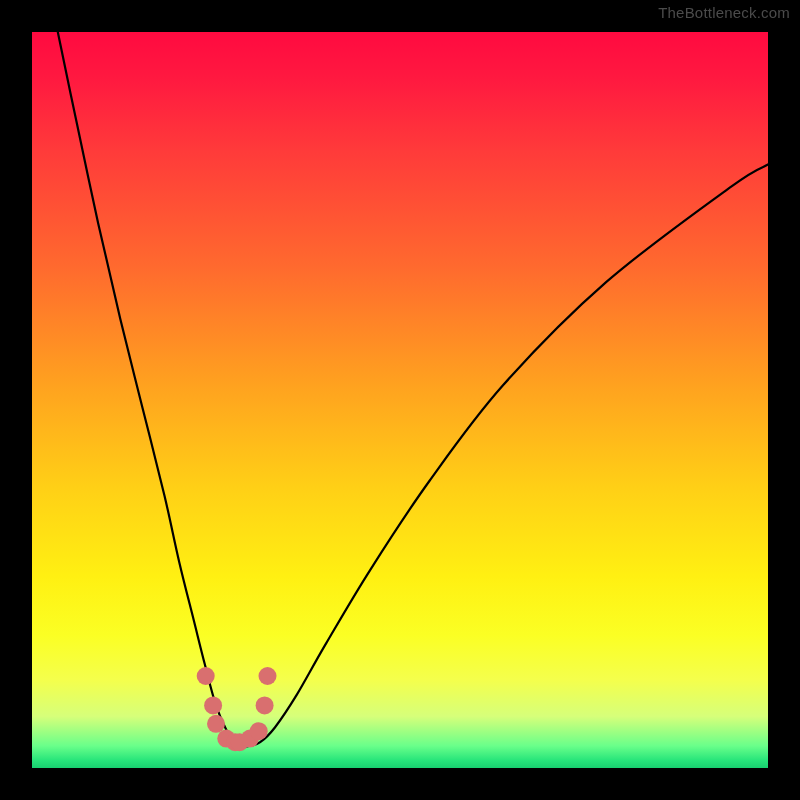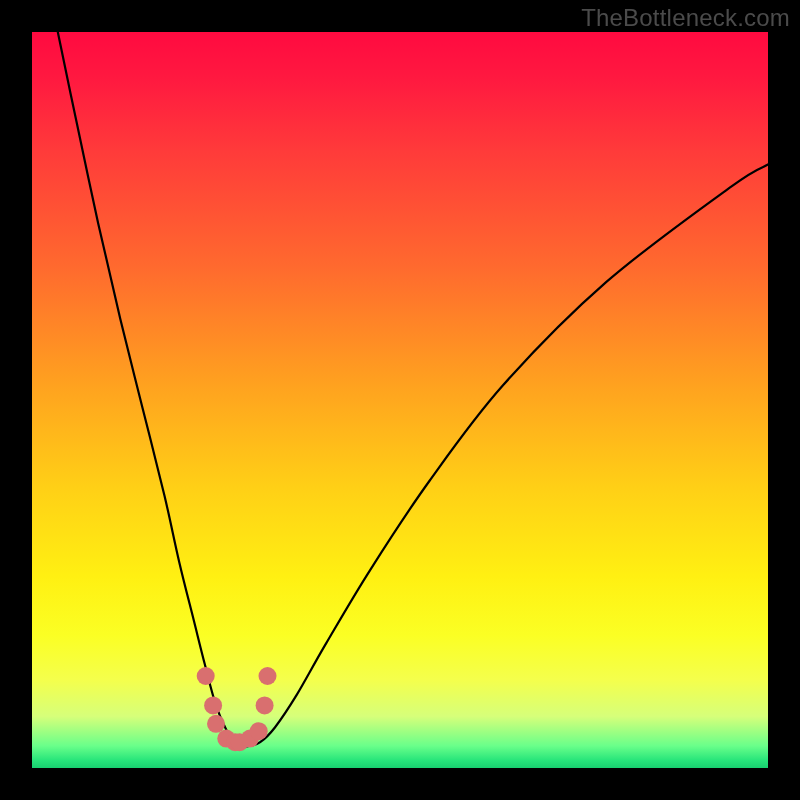--- a/index.html
+++ b/index.html
@@ -16,21 +16,21 @@
     top: 0;
     left: 0;
     width: 800px;
     height: 800px;
     background: #000;
   }
   .watermark {
     position: absolute;
     top: 4px;
     right: 10px;
-    font-size: 24px;
+    font-size: 15px;
     color: #4b4b4b;
     font-weight: 500;
     letter-spacing: 0.2px;
     z-index: 20;
     user-select: none;
   }
   .plot {
     position: absolute;
     top: 32px;
     left: 32px;

